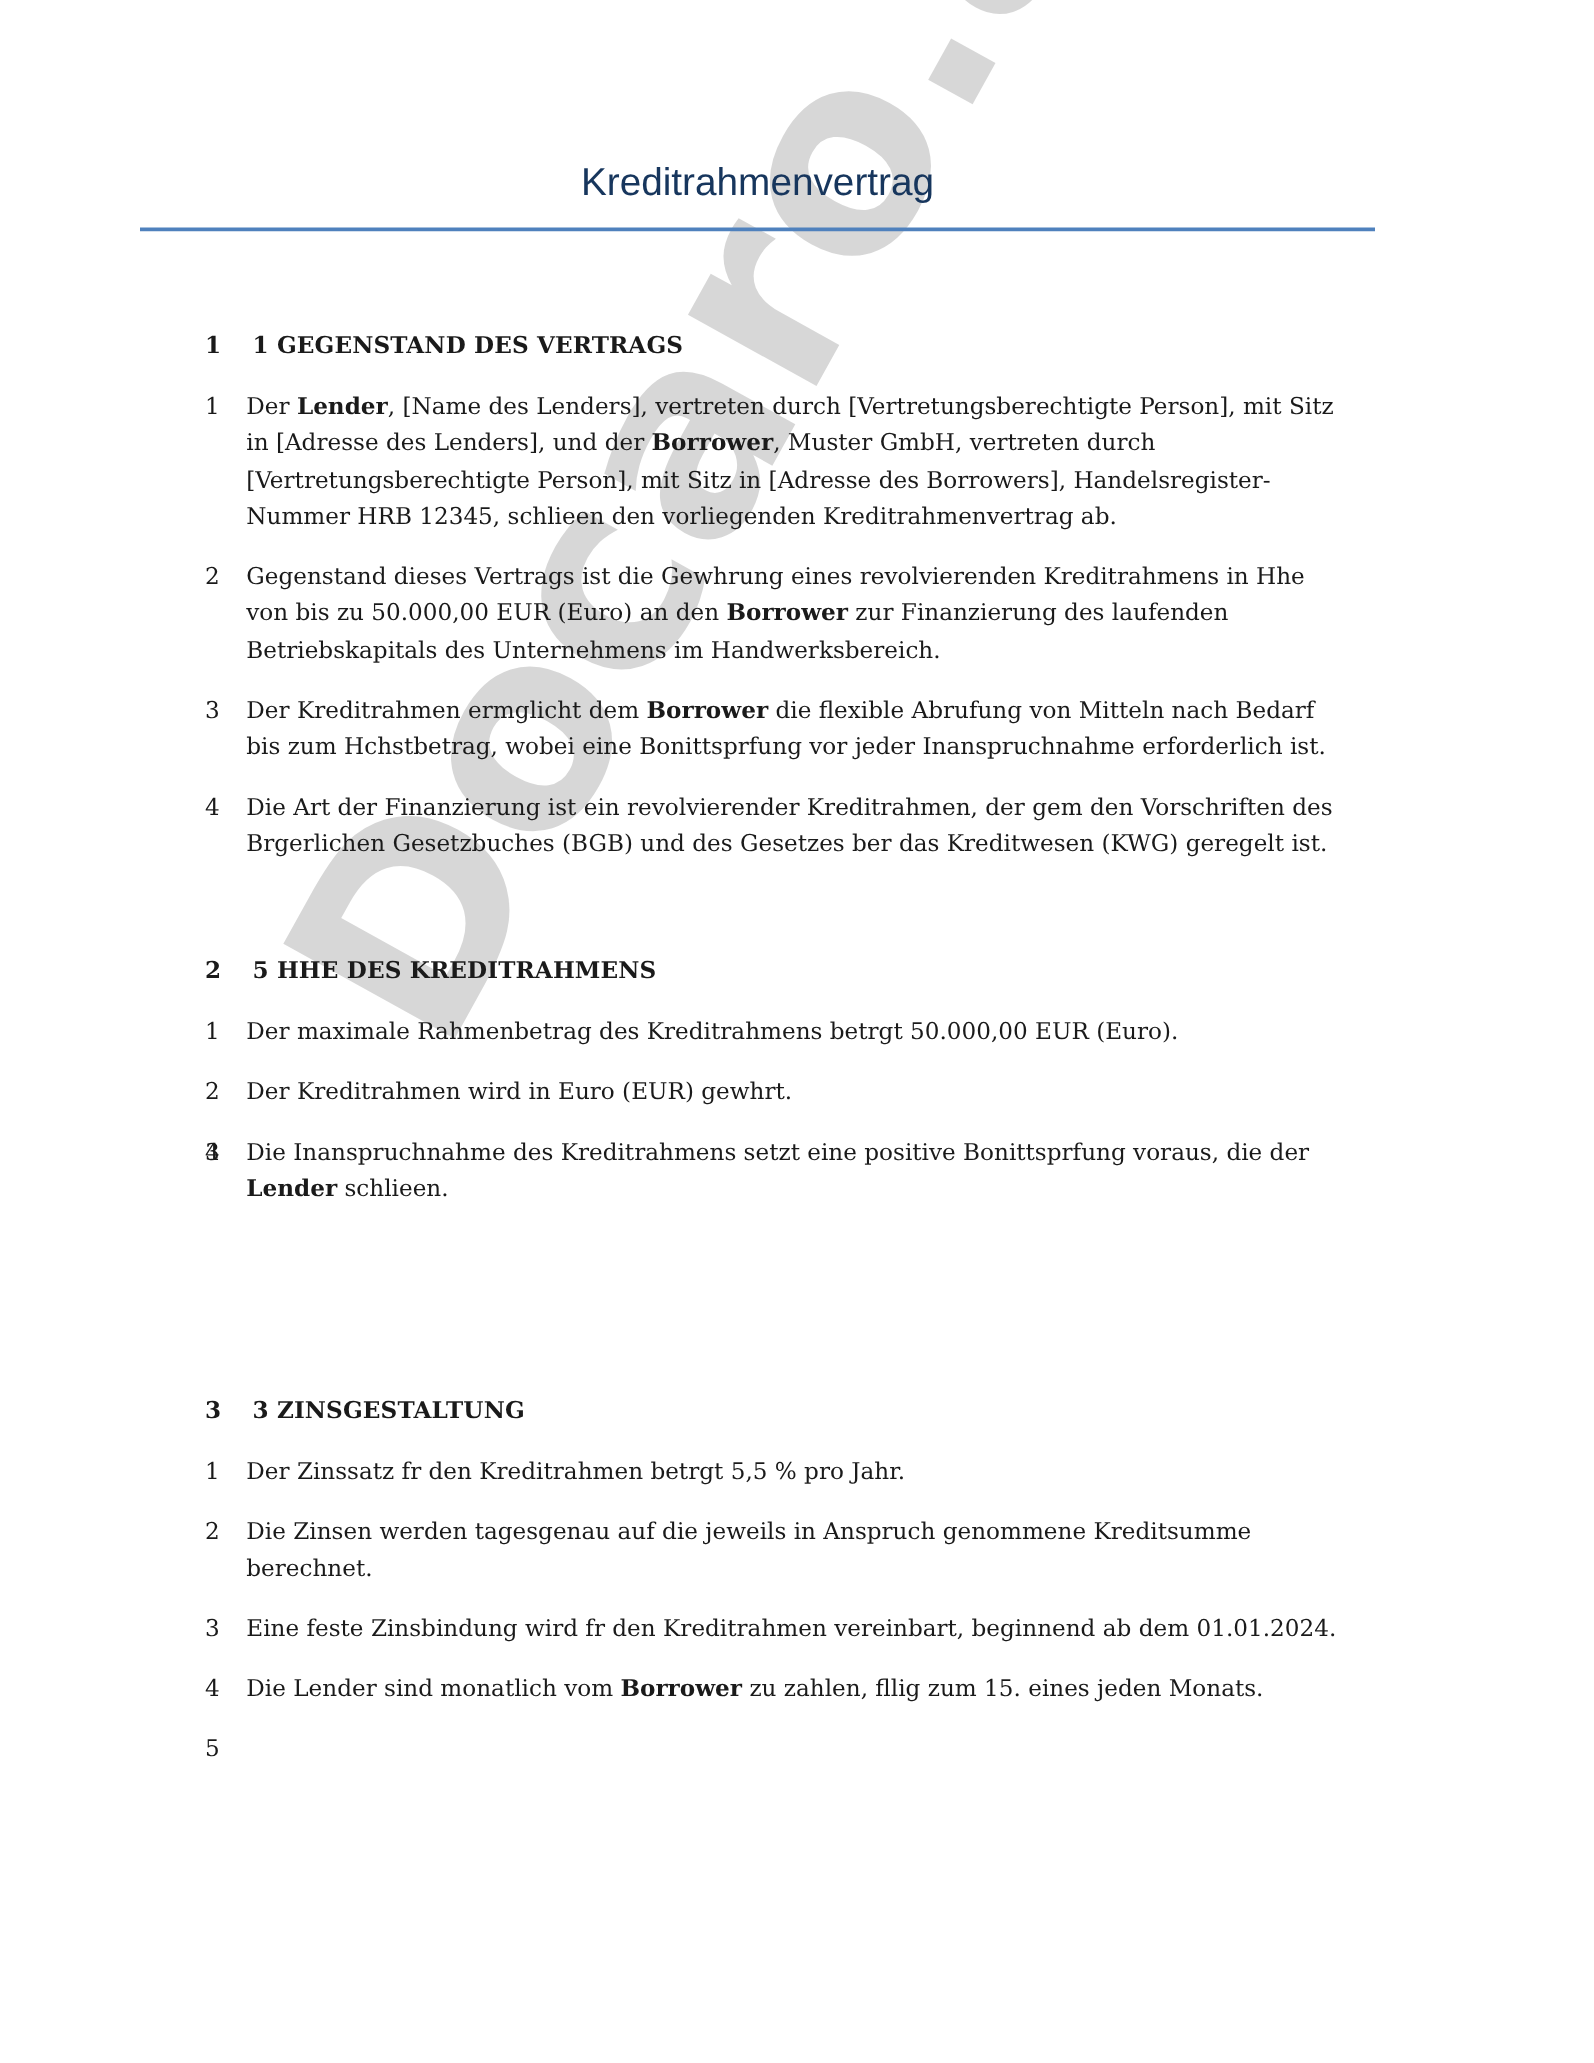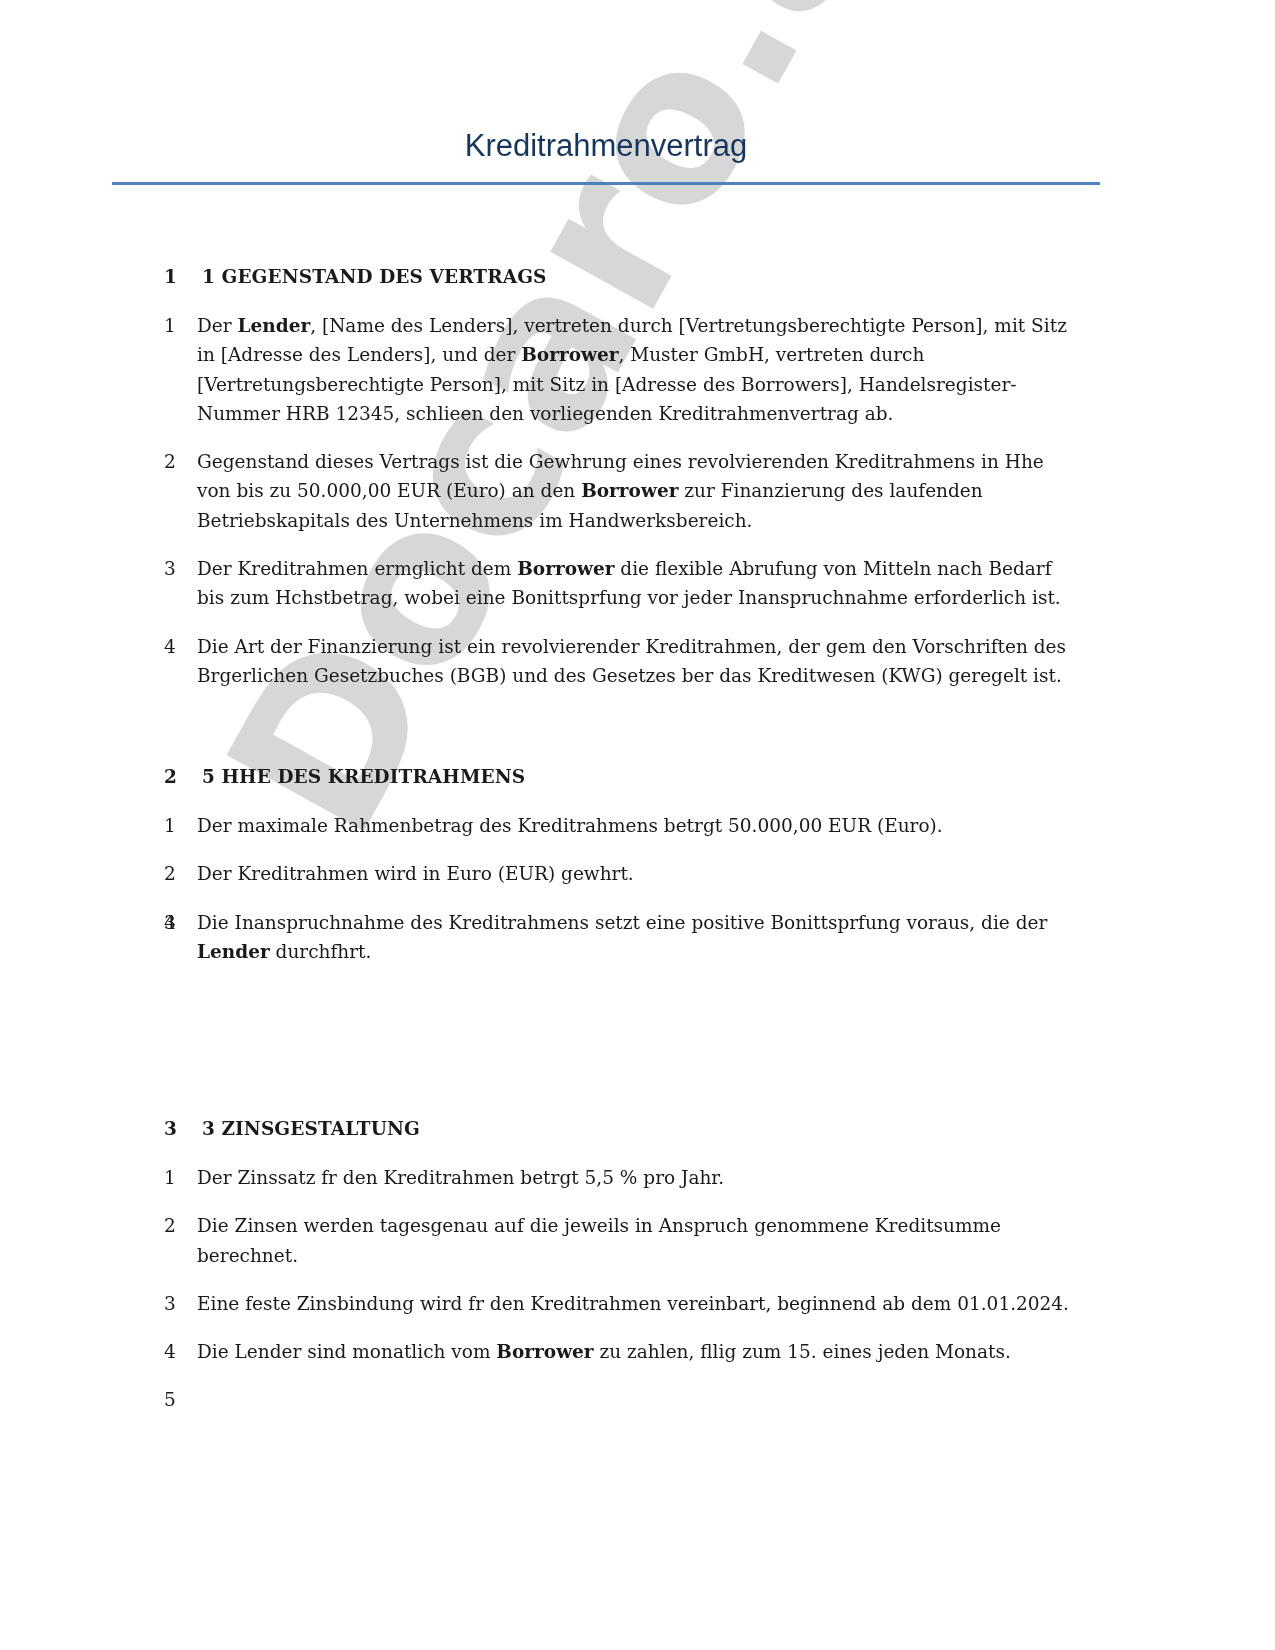--- a/index.html
+++ b/index.html
@@ -149,21 +149,21 @@
           </li>
           <li class="item">
             <span class="num">2</span>
             <div class="text"><span>Der Kreditrahmen wird in Euro (EUR) gewhrt.</span></div>
           </li>
           <li class="item">
             <span class="num">3</span>
           </li>
           <li class="item">
             <span class="num">4</span>
-            <div class="text"><span>Die Inanspruchnahme des Kreditrahmens setzt eine positive Bonittsprfung voraus, die der </span><b>Lender</b><span> durchfhrt.</span></div>
+            <div class="text"><span>Die Inanspruchnahme des Kreditrahmens setzt eine positive Bonittsprfung voraus, die der </span><b>Lender</b><span> schlieen.</span></div>
           </li>
         </ol>
     </div>
 
     <div class="section" style="top:1114px;">
       <div class="section-heading">
         <span class="num">3</span>
         <span class="text">3 ZINSGESTALTUNG</span>
       </div>
       <ol class="items">

